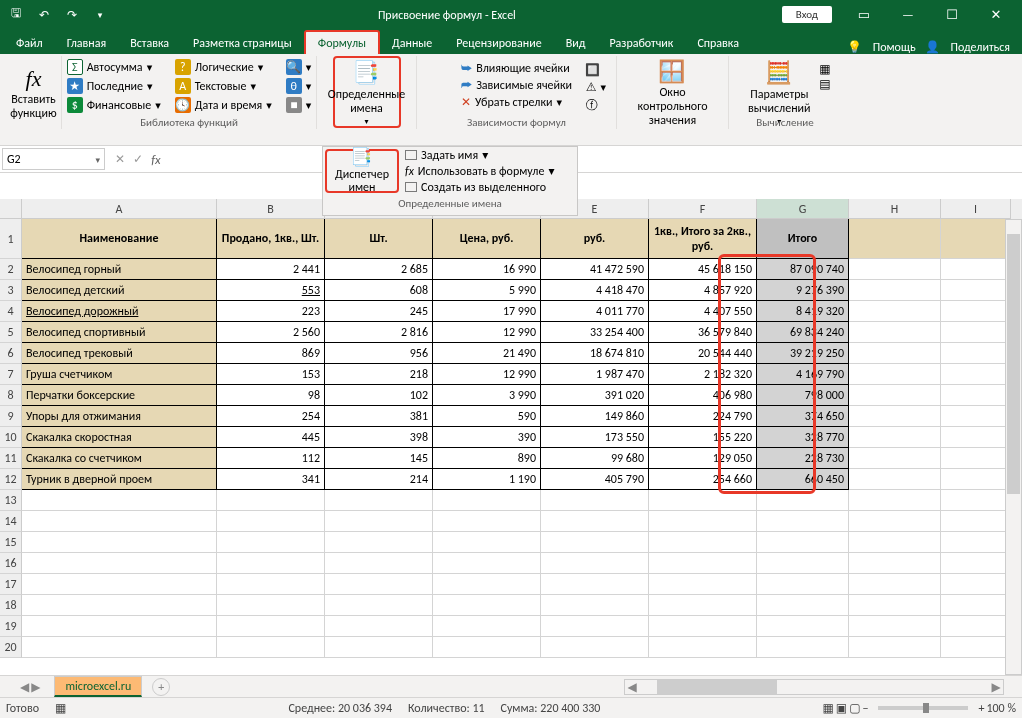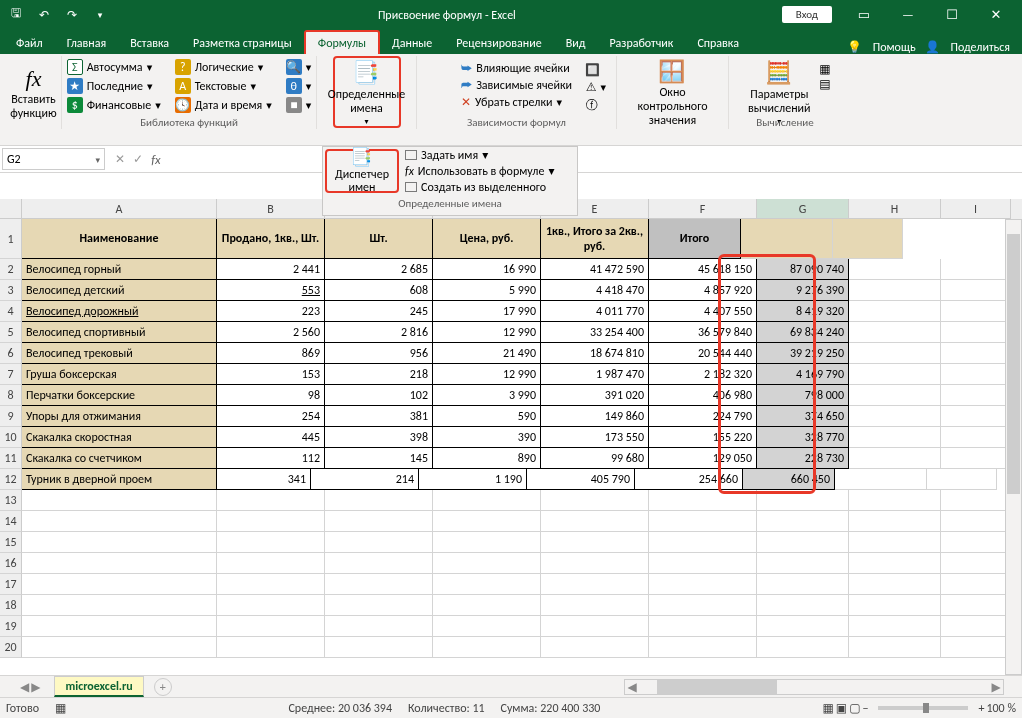--- a/index.html
+++ b/index.html
@@ -59,21 +59,21 @@
 .cell.num{justify-content:flex-end;background:#fff}
 .cell.gsel{background:#d3d3d3}
 .hdr-row{height:40px}
 .hdr-row .cell{height:40px;line-height:1.2;flex-direction:column}
 .hdr-row .rh{height:40px}
 .empty-row .cell{border:none;border-right:1px solid #d4d4d4;border-bottom:1px solid #d4d4d4;background:#fff}
 .empty-row .rh{border-bottom:1px solid #d4d4d4}
 .red-frame{position:absolute;border:3px solid #e83828;border-radius:6px;pointer-events:none}
 .sheet-tabs{position:absolute;bottom:21px;left:0;right:0;height:22px;background:#f3f2f1;border-top:1px solid #d6d5d4;display:flex;align-items:center;padding-left:20px}
 .sheet-nav{display:flex;gap:2px;color:#888;font-size:10px;margin-right:14px}
-.sheet-tab{background:#fef9c3;padding:2px 10px;border:1px solid #ccc;border-bottom:2px solid #0c6332;font-size:12px;font-weight:bold;color:#0c6332}
+.sheet-tab{background:#fdba74;padding:2px 10px;border:1px solid #ccc;border-bottom:2px solid #0c6332;font-size:12px;font-weight:normal;color:#0c6332}
 .sheet-add{margin-left:10px;width:18px;height:18px;border:1px solid #ccc;border-radius:50%;display:flex;align-items:center;justify-content:center;color:#888}
 .hscroll{position:absolute;right:18px;bottom:2px;width:380px;height:16px;background:#f3f2f1;border:1px solid #ccc;display:flex}
 .hscroll .thumb{width:120px;background:#cdcdcd;margin-left:18px}
 .vscroll{position:absolute;right:0;top:219px;bottom:43px;width:17px;background:#f3f2f1;border:1px solid #ccc}
 .vscroll .thumb{position:absolute;top:14px;left:1px;right:1px;height:260px;background:#cdcdcd}
 .status-bar{position:absolute;bottom:0;left:0;right:0;height:21px;background:#f3f2f1;border-top:1px solid #d6d5d4;display:flex;align-items:center;padding:0 6px;font-size:11px;color:#444;gap:16px}
 .status-bar .views{margin-left:auto;display:flex;gap:2px;align-items:center}
 .zoom-slider{width:90px;height:4px;background:#ccc;position:relative;margin:0 8px}
 .zoom-slider .zthumb{position:absolute;left:50%;top:-3px;width:6px;height:10px;background:#888}
 .nm-ic-sq{display:inline-block;width:12px;height:10px;border:1px solid #7a7a7a;position:relative}
@@ -239,20 +239,21 @@
       <div class="ch" style="width: 92px;">H</div>
       <div class="ch" style="width: 70px;">I</div>
     </div>
   <div class="rows" id="rows">
       <div class="row hdr-row">
         <div class="rh">1</div>
         <div class="cell " style="width: 195px; background: rgb(230, 216, 180); font-weight: bold; justify-content: center; text-align: center; height: 40px; white-space: normal;">Наименование</div>
         <div class="cell " style="width: 108px; background: rgb(230, 216, 180); font-weight: bold; justify-content: center; text-align: center; height: 40px; white-space: normal;">Продано, 1кв., Шт.</div>
         <div class="cell " style="width: 108px; background: rgb(230, 216, 180); font-weight: bold; justify-content: center; text-align: center; height: 40px; white-space: normal;">Шт.</div>
         <div class="cell " style="width: 108px; background: rgb(230, 216, 180); font-weight: bold; justify-content: center; text-align: center; height: 40px; white-space: normal;">Цена, руб.</div>
+        <div class="cell " style="width: 108px; background: rgb(230, 216, 180); font-weight: bold; justify-content: center; text-align: center; height: 40px; white-space: normal;">руб.</div>
         <div class="cell " style="width: 108px; background: rgb(230, 216, 180); font-weight: bold; justify-content: center; text-align: center; height: 40px; white-space: normal;">1кв., Итого за 2кв., руб.</div>
         <div class="cell " style="width: 92px; background: rgb(192, 192, 192); font-weight: bold; justify-content: center; text-align: center; height: 40px; white-space: normal;">Итого</div>
         <div class="cell " style="width: 92px; border-top: none; border-right: 1px solid rgb(212, 212, 212); border-bottom: 1px solid rgb(212, 212, 212); border-left: none; border-image: initial; height: 40px;"> </div>
         <div class="cell " style="width: 70px; border-top: none; border-right: 1px solid rgb(212, 212, 212); border-bottom: 1px solid rgb(212, 212, 212); border-left: none; border-image: initial; height: 40px;"> </div>
       </div>
       <div class="row">
         <div class="rh">2</div>
         <div class="cell name" style="width: 195px;">Велосипед горный</div>
         <div class="cell num" style="width: 108px;">2 441</div>
         <div class="cell num" style="width: 108px;">2 685</div>
@@ -306,21 +307,21 @@
         <div class="cell num" style="width: 108px;">956</div>
         <div class="cell num" style="width: 108px;">21 490</div>
         <div class="cell num" style="width: 108px;">18 674 810</div>
         <div class="cell num" style="width: 108px;">20 544 440</div>
         <div class="cell num gsel" style="width: 92px;">39 219 250</div>
         <div class="cell " style="width: 92px; border-top: none; border-right: 1px solid rgb(212, 212, 212); border-bottom: 1px solid rgb(212, 212, 212); border-left: none; border-image: initial;"> </div>
         <div class="cell " style="width: 70px; border-top: none; border-right: 1px solid rgb(212, 212, 212); border-bottom: 1px solid rgb(212, 212, 212); border-left: none; border-image: initial;"> </div>
       </div>
       <div class="row">
         <div class="rh">7</div>
-        <div class="cell name" style="width: 195px;">Груша боксерская</div>
+        <div class="cell name" style="width: 195px;">Груша счетчиком</div>
         <div class="cell num" style="width: 108px;">153</div>
         <div class="cell num" style="width: 108px;">218</div>
         <div class="cell num" style="width: 108px;">12 990</div>
         <div class="cell num" style="width: 108px;">1 987 470</div>
         <div class="cell num" style="width: 108px;">2 182 320</div>
         <div class="cell num gsel" style="width: 92px;">4 169 790</div>
         <div class="cell " style="width: 92px; border-top: none; border-right: 1px solid rgb(212, 212, 212); border-bottom: 1px solid rgb(212, 212, 212); border-left: none; border-image: initial;"> </div>
         <div class="cell " style="width: 70px; border-top: none; border-right: 1px solid rgb(212, 212, 212); border-bottom: 1px solid rgb(212, 212, 212); border-left: none; border-image: initial;"> </div>
       </div>
       <div class="row">
@@ -367,21 +368,21 @@
         <div class="cell num" style="width: 108px;">890</div>
         <div class="cell num" style="width: 108px;">99 680</div>
         <div class="cell num" style="width: 108px;">129 050</div>
         <div class="cell num gsel" style="width: 92px;">228 730</div>
         <div class="cell " style="width: 92px; border-top: none; border-right: 1px solid rgb(212, 212, 212); border-bottom: 1px solid rgb(212, 212, 212); border-left: none; border-image: initial;"> </div>
         <div class="cell " style="width: 70px; border-top: none; border-right: 1px solid rgb(212, 212, 212); border-bottom: 1px solid rgb(212, 212, 212); border-left: none; border-image: initial;"> </div>
       </div>
       <div class="row">
         <div class="rh">12</div>
         <div class="cell name" style="width: 195px;">Турник в дверной проем</div>
-        <div class="cell num" style="width: 94px;">341</div>
+        <div class="cell num" style="width: 108px;">341</div>
         <div class="cell num" style="width: 108px;">214</div>
         <div class="cell num" style="width: 108px;">1 190</div>
         <div class="cell num" style="width: 108px;">405 790</div>
         <div class="cell num" style="width: 108px;">254 660</div>
         <div class="cell num gsel" style="width: 92px;">660 450</div>
         <div class="cell " style="width: 92px; border-top: none; border-right: 1px solid rgb(212, 212, 212); border-bottom: 1px solid rgb(212, 212, 212); border-left: none; border-image: initial;"> </div>
         <div class="cell " style="width: 70px; border-top: none; border-right: 1px solid rgb(212, 212, 212); border-bottom: 1px solid rgb(212, 212, 212); border-left: none; border-image: initial;"> </div>
       </div>
       <div class="row empty-row">
         <div class="rh">13</div>

